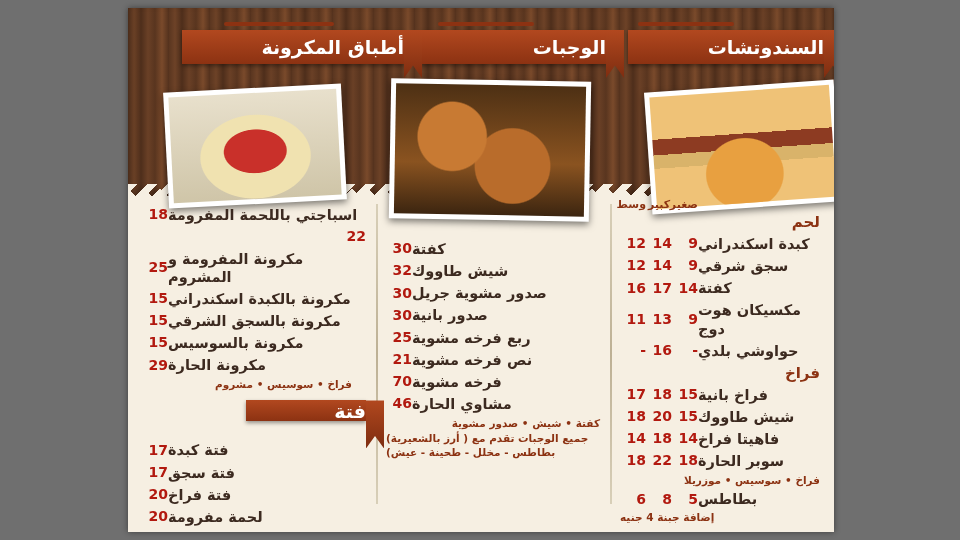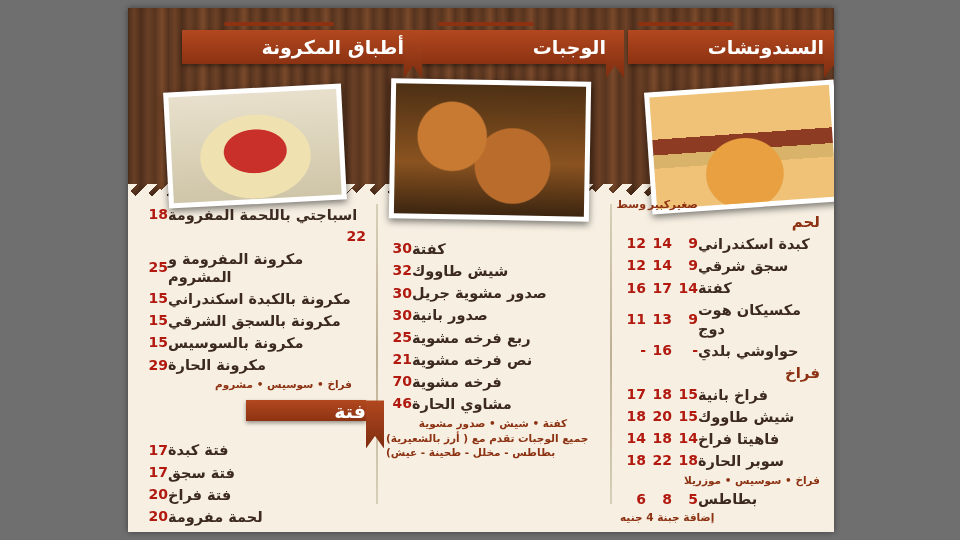--- a/index.html
+++ b/index.html
@@ -103,21 +103,21 @@
   .hdr-row .p{width:26px;text-align:center;}
   .row{
     display:flex;align-items:center;font-size:14.5px;color:#3c2a20;
     padding:2px 6px;line-height:1.25;
   }
   .row .name{flex:1;text-align:left;padding-right:2px;font-weight:bold;}
   .row .price{
     width:26px;text-align:right;color:#b2190f;font-weight:bold;font-size:14px;
   }
   .note{
-    font-size:10.5px;color:#8c3212;text-align:center;padding:2px 6px;font-weight:bold;
+    font-size:10.5px;color:#8c3212;text-align:right;padding:2px 6px;font-weight:bold;
   }
   .note.rightal{text-align:right;}
   .note2{
     font-size:10.5px;color:#8c3212;text-align:left;padding:1px 6px;font-weight:bold;
   }
   .price-wide{width:30px;}
 </style>
 </head>
 <body>
 

